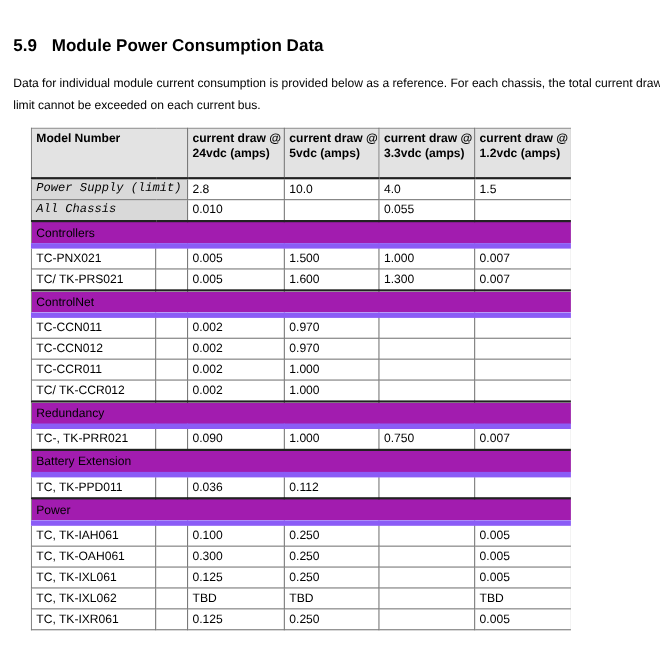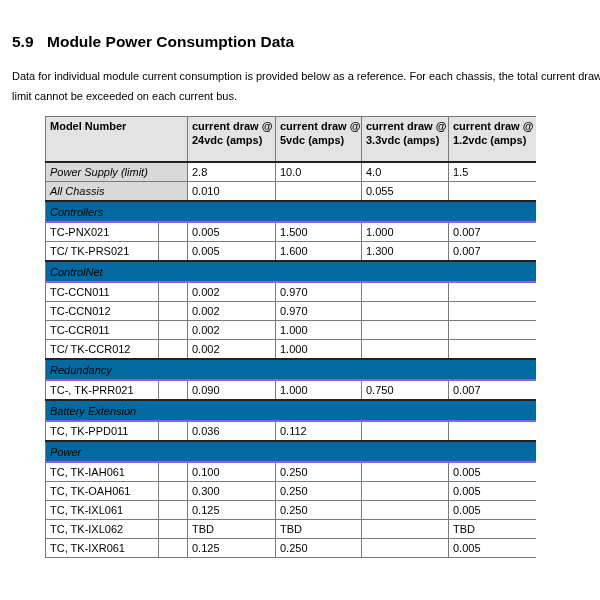--- a/index.html
+++ b/index.html
@@ -10,21 +10,21 @@
   .heading {
     position: absolute; left: 12px; top: 33px;
     font-size: 15.5px; font-weight: bold; white-space: nowrap;
   }
   .heading .num { display: inline-block; width: 35px; }
   .para {
     position: absolute; left: 12px; top: 67px; width: 590px;
     font-size: 11px; line-height: 19.5px; white-space: nowrap;
   }
   .tbl-wrap {
-    position: absolute; left: 45px; top: 116px; width: 491px; height: 459px;
+    position: absolute; left: 28px; top: 116px; width: 491px; height: 459px;
     overflow: hidden;
   }
   table {
     border-collapse: collapse; table-layout: fixed; width: 491px;
     font-size: 11px;
   }
   col.c-model { width: 113px; }
   col.c-sub { width: 29px; }
   col.c-v1 { width: 88px; }
   col.c-v2 { width: 86px; }
@@ -33,24 +33,24 @@
   td, th {
     border: 1px solid #7a7a7a; padding: 0 4px; text-align: left;
     vertical-align: middle; white-space: nowrap; overflow: hidden;
   }
   th {
     background: #e3e3e3; font-weight: bold; height: 41px;
     vertical-align: top; padding-top: 3px; line-height: 13.5px;
     border-bottom: 2px solid #222;
   }
   tr.lim td { height: 18px; }
-  td.shade { background: #d9d9d9; font-style: italic; }
+  td.shade { background: #d9d9d9; font-style: italic; font-family: Liberation Mono, monospace; }
   tr.group td {
-    background: #0369a1; font-style: italic; height: 19px;
-    border-top: 2px solid #222; border-bottom: 2px solid #8b5cf6;
+    background: #a21caf; height: 19px;
+    border-top: 2px solid #222; border-bottom: 5px solid #8b5cf6;
   }
   tr.data td { height: 18px; }
 </style>
 </head>
 <body>
 
 <div class="heading"><span class="num">5.9</span><span>Module Power Consumption Data</span></div>
 
 <div class="para">
   <div>Data for individual module current consumption is provided below as a reference.  For each chassis, the total current draw</div>

